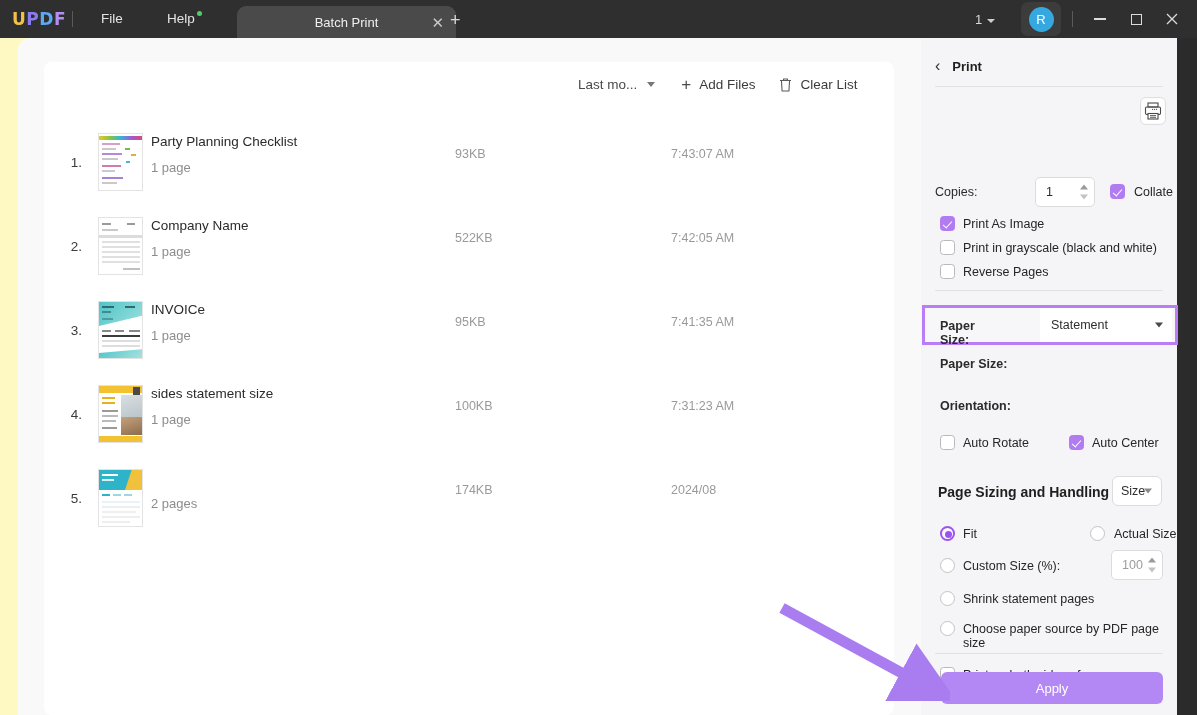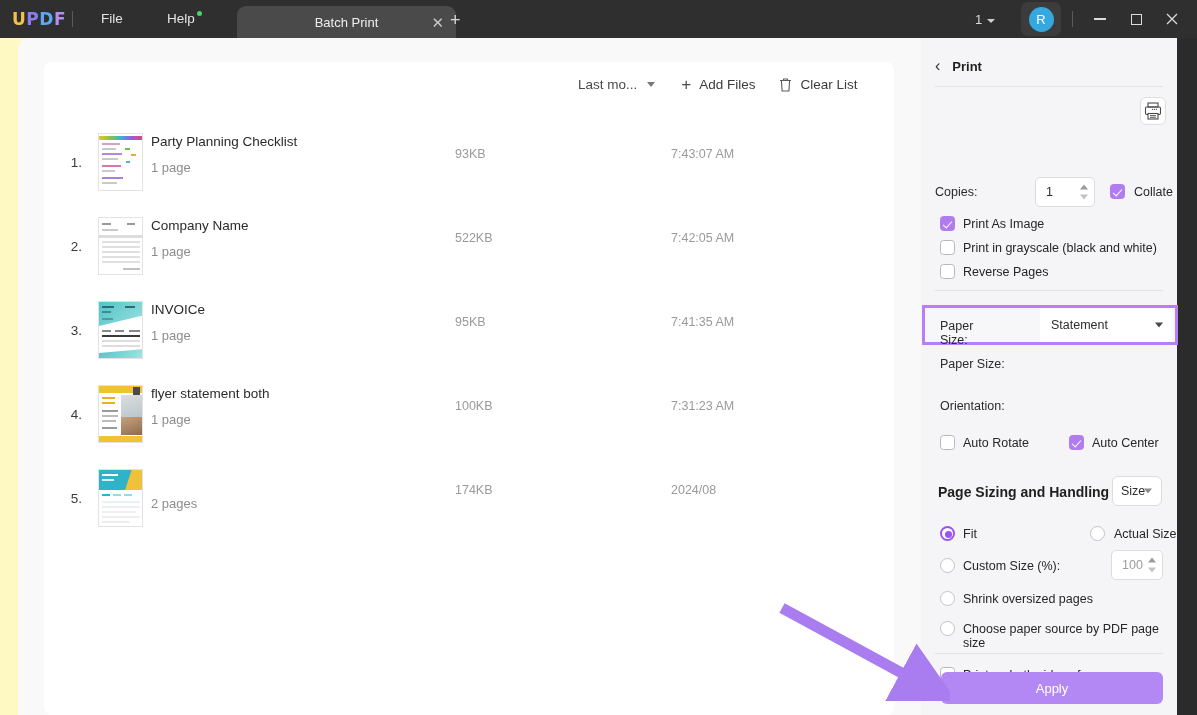--- a/index.html
+++ b/index.html
@@ -179,21 +179,21 @@
   }
   .sel-chev {
     position: absolute; right: 9px; top: 50%; transform: translateY(-50%);
     width: 0; height: 0; border-left: 4.5px solid transparent;
     border-right: 4.5px solid transparent; border-top: 5px solid #8b8b8b;
   }
   .printer-btn {
     position: absolute; left: 1140px; top: 97px; width: 26px; height: 28px;
   }
   .lbl { position: absolute; font-size: 12.5px; color: #2b2b2b; }
-  .lbl-b { font-weight: normal; }
+  .lbl-b { font-weight: bold; }
 
   .num-box {
     position: absolute; background: #fff; border: 1px solid #dcdbde;
     border-radius: 5px; display: flex; align-items: center;
     padding-left: 10px; font-size: 12.5px; color: #2b2b2b;
   }
   .spin {
     position: absolute; right: 6px; top: 50%; transform: translateY(-50%);
     display: flex; flex-direction: column; gap: 5px; align-items: center;
   }
@@ -389,21 +389,21 @@
           <div style="position:absolute;left:22px;top:31px;width:23px;height:18px;background:linear-gradient(160deg,#c6a27e,#8a6a4c)"></div>
           <div class="th-line" style="left:3px;top:11px;width:13px;background:#e8b020"></div>
           <div class="th-line" style="left:3px;top:16px;width:13px;background:#e8b020"></div>
           <div class="th-line" style="left:3px;top:24px;width:16px;background:#9a9a9a"></div>
           <div class="th-line" style="left:3px;top:29px;width:16px;background:#bbb"></div>
           <div class="th-line" style="left:3px;top:34px;width:14px;background:#bbb"></div>
           <div class="th-line" style="left:3px;top:41px;width:15px;background:#9a9a9a"></div>
           <div class="th-band" style="bottom:0;height:6px;background:#f2c230"></div>
         </div>
       </div>
-      <div class="f-title">flyer statement both</div>
+      <div class="f-title">sides statement size</div>
       <div class="f-pages">1 page</div>
       <div class="f-size">100KB</div>
       <div class="f-time">7:31:23 AM</div>
     </div>
 
     <div class="file-row" style="top:418px">
       <div class="f-index">5.</div>
       <div class="f-thumb">
         <div class="th" style="background:#fff">
           <div style="position:absolute;left:0;top:0;width:45px;height:20px;background:#2fb3c9"></div>
@@ -485,21 +485,21 @@
     <div class="cb-lbl" style="left:42px;top:521px">Custom Size (%):</div>
     <div class="num-box" style="left:190px;top:512px;width:52px;height:30px;color:#9d9d9d">
       <span>100</span>
       <span class="spin">
         <span class="spin-up"></span>
         <span class="spin-dn"></span>
       </span>
     </div>
 
     <div class="rb" style="left:19px;top:553px"></div>
-    <div class="cb-lbl" style="left:42px;top:554px">Shrink oversized pages</div>
+    <div class="cb-lbl" style="left:42px;top:554px">Shrink statement pages</div>
 
     <div class="rb" style="left:19px;top:583px"></div>
     <div class="cb-lbl" style="left:42px;top:584px">Choose paper source by PDF page size</div>
 
     <div class="hr" style="top:615px"></div>
 
     <div class="cb" style="left:19px;top:629px"></div>
     <div class="cb-lbl" style="left:42px;top:630px">Print on both sides of paper</div>
   </div>
 

